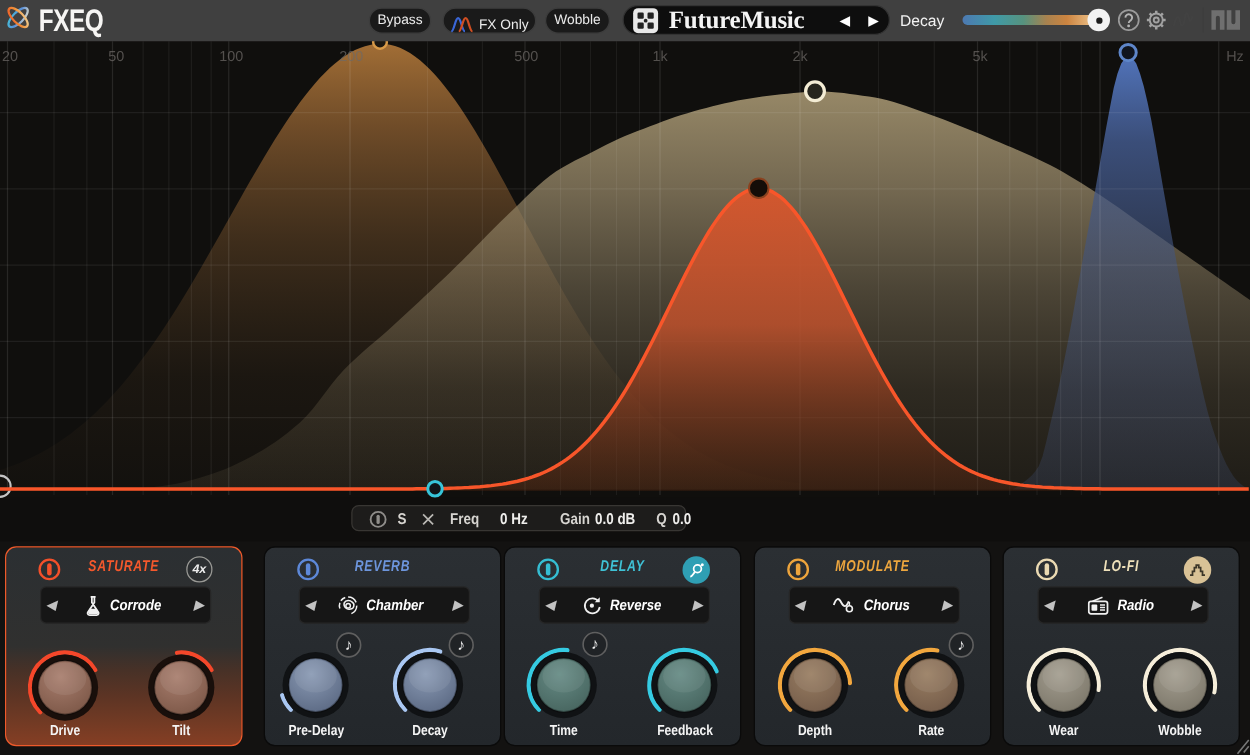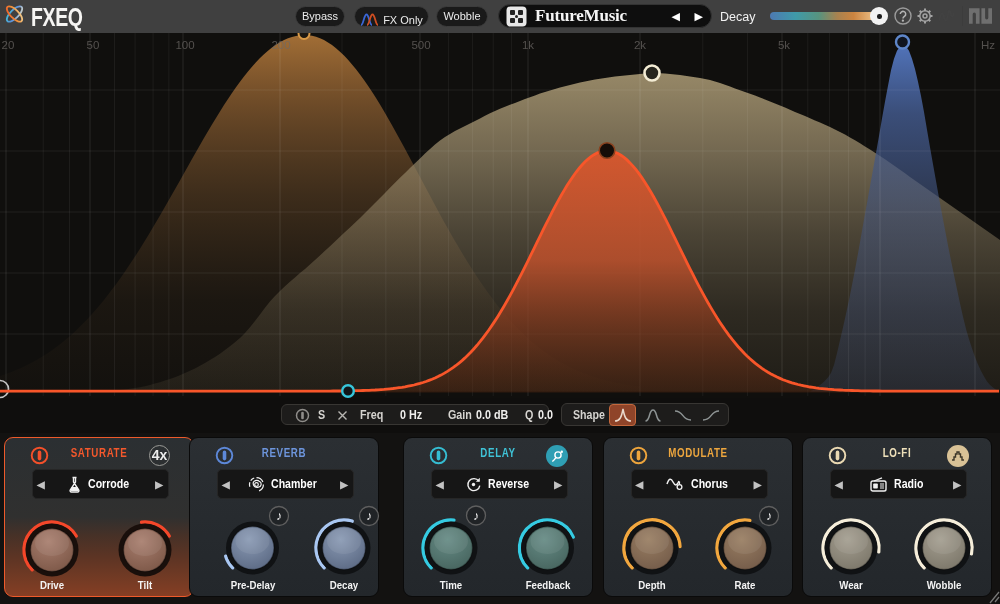--- a/index.html
+++ b/index.html
@@ -2,21 +2,21 @@
 <html><head><meta charset="utf-8"><style>
 html,body{margin:0;padding:0;background:#000;}
 #app{position:relative;width:1000px;height:604px;overflow:hidden;background:#100f0d;font-family:"Liberation Sans",sans-serif;}
 .abs{position:absolute;}
 
 #hdr{left:0;top:0;width:1000px;height:33px;background:#404040;z-index:30;padding-left:40px;}
 .pill{position:absolute;top:5.5px;height:21px;border-radius:11px;background:#1a1a1a;border:1px solid #3c3c3c;box-sizing:border-box;color:#ebebeb;font-size:11px;display:flex;align-items:center;justify-content:center;gap:4px;}
 #preset{position:absolute;left:498px;top:4px;width:214px;height:24px;border-radius:13px;background:#0e0e0e;border:1px solid #333;box-sizing:border-box;display:flex;align-items:center;}
 .hicon{position:absolute;top:0;height:33px;display:flex;align-items:center;justify-content:center;}
 
-.panel{position:absolute;top:437px;width:190px;height:160px;border-radius:9px;box-sizing:border-box;background:linear-gradient(#2b2f33,#23272b);border:1px solid #0a0a0a;z-index:5;}
+.panel{position:absolute;top:437px;width:190px;height:160px;border-radius:9px;box-sizing:border-box;background:linear-gradient(#2b2f33,#23272b);border:1px solid #0a0a0a;z-index:5;font-style:italic;}
 #p-sat{background:linear-gradient(#2b2f32 0%,#30302f 50%,#473127 62%,#5c3424 75%,#713a24 88%,#853e24 100%);border:1.5px solid #ee5a2b;}
 .ptitle{position:absolute;top:9px;left:0;width:100%;height:12px;line-height:12px;text-align:center;font-size:12.5px;font-weight:bold;letter-spacing:0.8px;transform:scaleX(0.78);}
 .dropdown{position:absolute;left:27px;top:31px;width:137px;height:30px;background:#161616;border:1px solid #262626;border-radius:5px;box-sizing:border-box;display:flex;align-items:center;justify-content:center;gap:6px;color:#fff;font-size:12px;font-weight:bold;}
 .dd-arrow{position:absolute;top:0;height:100%;display:flex;align-items:center;color:#c2c2c2;font-size:10px;}
 .klabel{position:absolute;top:579px;width:80px;text-align:center;font-size:11.5px;font-weight:bold;color:#f4f4f4;z-index:12;transform:scaleX(0.84);}
 </style></head><body>
 <div id="app">
 
 <svg class="abs" style="left:0;top:0;z-index:1" width="1000" height="604" viewBox="0 0 1000 604">
   <defs>
@@ -136,21 +136,21 @@
 
   <div id="preset">
     <svg style="margin-left:7px" width="21" height="21" viewBox="0 0 21 21">
           <rect x="0.5" y="0.5" width="20" height="20" rx="4" fill="#e8e8e8"></rect>
           <rect x="4" y="4" width="5" height="5" rx="1" fill="#222"></rect>
           <rect x="12" y="4" width="5" height="5" rx="1" fill="#222"></rect>
           <rect x="4" y="12" width="5" height="5" rx="1" fill="#222"></rect>
           <rect x="12" y="12" width="5" height="5" rx="1" fill="#222"></rect>
           <circle cx="10.5" cy="10.5" r="1.5" fill="#222"></circle>
         </svg>
-    <span style="margin-left:8px;color:#f5f5f5;font-family:'Liberation Serif',serif;font-weight:bold;font-size:17px;letter-spacing:-0.2px;">FutureMusic</span>
+    <span style="margin-left:8px;color:#f5f5f5;font-family:'Liberation Serif',serif;font-weight:bold;font-size:20px;letter-spacing:-0.2px;">FutureMusic</span>
     <span style="position:absolute;right:31px;color:#fff;font-size:11px;">◀</span>
     <span style="position:absolute;right:8px;color:#fff;font-size:11px;">▶</span>
   </div>
 
   <div class="hicon" style="left:720px;color:#f2f2f2;font-size:12.5px;">Decay</div>
   <div class="abs" style="left:770px;top:12px;width:116px;height:8px;border-radius:4px;background:linear-gradient(90deg,#4d79b2 0%,#3f9aa8 22%,#57937f 42%,#a8824f 58%,#cc8440 72%,#e8b97f 88%,#f4e3c6 100%);"></div>
   <div class="abs" style="left:870px;top:7px;width:18px;height:18px;border-radius:50%;background:#f2f2f2;"></div>
   <div class="abs" style="left:877px;top:14px;width:4.5px;height:4.5px;border-radius:50%;background:#1c1c1c;"></div>
 
   <svg class="abs" style="left:894px;top:7px" width="18" height="18" viewBox="0 0 18 18">
@@ -193,63 +193,40 @@
   <svg class="abs" style="left:54.5px;top:4.5px" width="11" height="11" viewBox="0 0 11 11">
         <path d="M1.5,1.5 L9.5,9.5 M9.5,1.5 L1.5,9.5" stroke="#b8b6b2" stroke-width="1.4"></path>
       </svg>
   <span class="abs" style="left:78px;top:3px;transform:scaleX(0.86);transform-origin:left;">Freq</span>
       <span class="abs" style="left:118px;top:3px;color:#efeeec;transform:scaleX(0.86);transform-origin:left;">0 Hz</span>
   <span class="abs" style="left:166px;top:3px;transform:scaleX(0.86);transform-origin:left;">Gain</span>
       <span class="abs" style="left:194px;top:3px;color:#efeeec;transform:scaleX(0.86);transform-origin:left;">0.0 dB</span>
   <span class="abs" style="left:243px;top:3px;transform:scaleX(0.86);transform-origin:left;">Q</span>
       <span class="abs" style="left:256px;top:3px;color:#efeeec;transform:scaleX(0.86);transform-origin:left;">0.0</span>
 </div>
-<div class="abs" style="left:561px;top:403px;width:168px;height:23px;background:#1d1c1b;border:1px solid #383633;border-radius:6px;box-sizing:border-box;z-index:10;color:#d6d4d0;font-size:12.5px;font-weight:bold;">
-  <span class="abs" style="left:11px;top:4px;transform:scaleX(0.85);transform-origin:left;">Shape</span>
-  <div class="abs" style="left:47px;top:-0.5px;width:27px;height:22px;background:#8f4429;border:1px solid #c4683c;border-radius:4px;box-sizing:border-box;display:flex;align-items:center;justify-content:center;">
-    <svg width="18" height="14" viewBox="0 0 18 14">
-          <path d="M1,13 C6,13 7.5,9 9,1 C10.5,9 12,13 17,13" fill="none" stroke="#ead9cc" stroke-width="1.5"></path>
-        </svg>
-      </div>
-  <div class="abs" style="left:77px;top:0px;width:27px;height:21px;display:flex;align-items:center;justify-content:center;">
-    <svg width="18" height="14" viewBox="0 0 18 14">
-          <path d="M1.5,13 C6.5,13 4.5,2 9,2 C13.5,2 11.5,13 16.5,13" fill="none" stroke="#8e9494" stroke-width="1.5"></path>
-        </svg>
-      </div>
-  <div class="abs" style="left:107px;top:0px;width:27px;height:21px;display:flex;align-items:center;justify-content:center;">
-    <svg width="18" height="14" viewBox="0 0 18 14">
-          <path d="M1,3 C10,3 7.5,12 17,12" fill="none" stroke="#8e9494" stroke-width="1.5"></path>
-        </svg>
-      </div>
-  <div class="abs" style="left:135px;top:0px;width:27px;height:21px;display:flex;align-items:center;justify-content:center;">
-    <svg width="18" height="14" viewBox="0 0 18 14">
-          <path d="M1,12 C10.5,12 8,3 17,3" fill="none" stroke="#8e9494" stroke-width="1.5"></path>
-        </svg>
-      </div>
-</div>
 
 <div class="panel" id="p-sat" style="left:4px;">
   <div class="abs" style="left:25px;top:8px;"><svg width="19" height="19" viewBox="0 0 19 19">
           <circle cx="9.5" cy="9.5" r="7.8" fill="none" stroke="#f4502a" stroke-width="1.9"></circle>
           <rect x="7.7" y="4.6" width="3.6" height="9.8" rx="1.8" fill="#f4502a"></rect>
         </svg></div>
   <div class="ptitle" style="color:#f4582c;">SATURATE</div>
-  <div class="abs" style="left:144px;top:6.5px;width:21px;height:21px;border-radius:50%;border:1.5px solid #9a9a96;box-sizing:border-box;color:#ececec;font-size:14px;font-weight:bold;display:flex;align-items:center;justify-content:center;">4x</div>
+  <div class="abs" style="left:144px;top:6.5px;width:21px;height:21px;border-radius:50%;border:1.5px solid #9a9a96;box-sizing:border-box;color:#ececec;font-size:10px;font-weight:bold;display:flex;align-items:center;justify-content:center;">4x</div>
   <div class="dropdown">
     <svg width="15" height="17" viewBox="0 0 15 17">
           <path d="M5.5,1.5 h4 M6.5,2 v4 L11.8,14 a1.4,1.4 0 0 1 -1.2,2 h-6.2 a1.4,1.4 0 0 1 -1.2,-2 L8.5,6 v-4" fill="none" stroke="#f0f0f0" stroke-width="1.4"></path>
           <path d="M4.6,11 h5.8 l1.2,2.8 a0.9,0.9 0 0 1 -0.8,1.3 h-6.4 a0.9,0.9 0 0 1 -0.8,-1.3 z" fill="#f0f0f0"></path>
           <circle cx="7.5" cy="8.2" r="0.9" fill="#f0f0f0"></circle>
         </svg>
     <span style="transform:scaleX(0.88);transform-origin:left center;">Corrode</span>
     <span class="dd-arrow" style="left:4px;">◀</span>
         <span class="dd-arrow" style="right:5px;">▶</span>
   </div>
 </div>
-<div class="panel" style="left:189px;">
+<div class="panel" style="left:211px;">
   <div class="abs" style="left:25px;top:8px;"><svg width="19" height="19" viewBox="0 0 19 19">
           <circle cx="9.5" cy="9.5" r="7.8" fill="none" stroke="#5d88d8" stroke-width="1.9"></circle>
           <rect x="7.7" y="4.6" width="3.6" height="9.8" rx="1.8" fill="#5d88d8"></rect>
         </svg></div>
   <div class="ptitle" style="color:#6d95dc;">REVERB</div>
   <div class="dropdown">
     <svg width="17" height="17" viewBox="0 0 17 17">
           <g fill="none" stroke="#f0f0f0" stroke-width="1.2">
       <path d="M8.5,1.6 a6.9,6.9 0 0 1 6.4,4.3 M15.4,8.5 a6.9,6.9 0 0 1 -4.3,6.4 M1.9,10.8 a6.9,6.9 0 0 1 0,-4.6 M6.2,2 a6.9,6.9 0 0 0 -3.5,2.6"></path>
       <path d="M5.4,6.2 a4 4 0 0 1 6.2,-0.6 a3 3 0 0 1 -1.2,5.6 a4 4 0 0 1 -5,-5z"></path>

